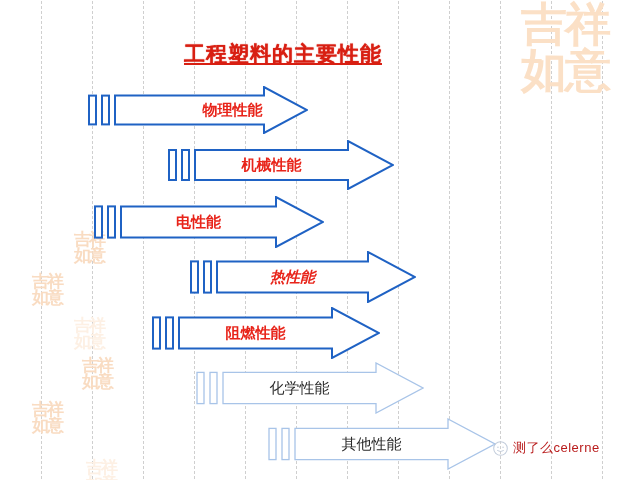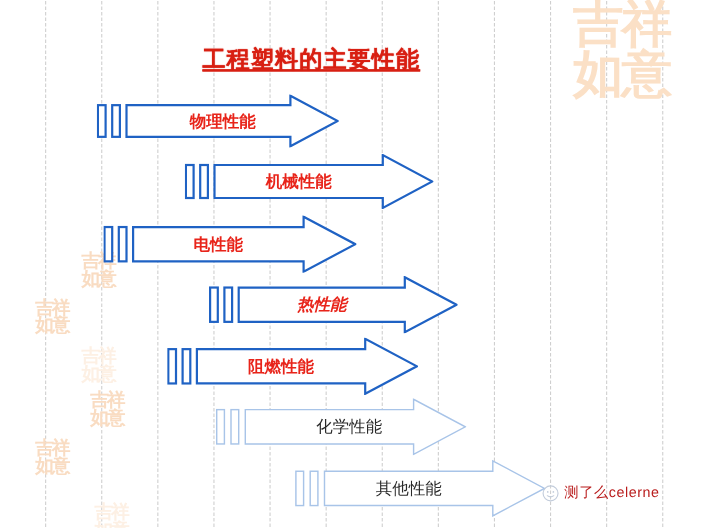--- a/index.html
+++ b/index.html
@@ -30,21 +30,21 @@
     top: -4px;
     width: 0;
     height: 488px;
     border-left: 1px dashed #cfcfcf;
   }
 
   
   .seal {
     position: absolute;
     color: #f6d3b0;
-    font-family: Liberation Mono, monospace;
+    font-family: Liberation Serif, serif;
     font-weight: bold;
     line-height: 1.0;
     letter-spacing: -2px;
     user-select: none;
     pointer-events: none;
   }
   .seal-big {
     font-size: 46px;
     color: #fbe0c6;
     width: 130px;
@@ -153,21 +153,21 @@
 
   <div id="title">工程塑料的主要性能</div>
 
   <div id="arrows">
       <div class="arrow-row" style="left: 88px; top: 86px; width: 220px; height: 48px;">
         <svg class="arrow-svg" width="220" height="48" viewBox="0 0 220 48">
           <rect x="1" y="9.600000000000001" width="7" height="28.800000000000004" fill="#ffffff" stroke="#1f62c4" stroke-width="2"></rect>
           <rect x="14" y="9.600000000000001" width="7" height="28.800000000000004" fill="#ffffff" stroke="#1f62c4" stroke-width="2"></rect>
           <path d="M 27 9.600000000000001 L 176 9.600000000000001 L 176 1 L 219 24 L 176 47 L 176 38.400000000000006 L 27 38.400000000000006 Z" fill="#ffffff" stroke="#1f62c4" stroke-width="2" stroke-linejoin="miter"></path>
         </svg>
-        <div class="arrow-label lbl-red" style="left: 40px; width: 149px;">物理性能</div>
+        <div class="arrow-label lbl-red" style="left: 23px; width: 149px; padding-left: 47px;">物理性能</div>
       </div>
       <div class="arrow-row" style="left: 168px; top: 140px; width: 226px; height: 50px;">
         <svg class="arrow-svg" width="226" height="50" viewBox="0 0 226 50">
           <rect x="1" y="10" width="7" height="30" fill="#ffffff" stroke="#1f62c4" stroke-width="2"></rect>
           <rect x="14" y="10" width="7" height="30" fill="#ffffff" stroke="#1f62c4" stroke-width="2"></rect>
           <path d="M 27 10 L 180 10 L 180 1 L 225 25 L 180 49 L 180 40 L 27 40 Z" fill="#ffffff" stroke="#1f62c4" stroke-width="2" stroke-linejoin="miter"></path>
         </svg>
         <div class="arrow-label lbl-red" style="left: 27px; width: 153px;">机械性能</div>
       </div>
       <div class="arrow-row" style="left: 94px; top: 196px; width: 230px; height: 52px;">
@@ -193,21 +193,21 @@
           <path d="M 27 10.4 L 180 10.4 L 180 1 L 227 26 L 180 51 L 180 41.6 L 27 41.6 Z" fill="#ffffff" stroke="#1f62c4" stroke-width="2" stroke-linejoin="miter"></path>
         </svg>
         <div class="arrow-label lbl-red" style="left: 27px; width: 153px;">阻燃性能</div>
       </div>
       <div class="arrow-row" style="left: 196px; top: 362px; width: 228px; height: 52px;">
         <svg class="arrow-svg" width="228" height="52" viewBox="0 0 228 52">
           <rect x="1" y="10.4" width="7" height="31.200000000000003" fill="#ffffff" stroke="#a8c4e8" stroke-width="1.3"></rect>
           <rect x="14" y="10.4" width="7" height="31.200000000000003" fill="#ffffff" stroke="#a8c4e8" stroke-width="1.3"></rect>
           <path d="M 27 10.4 L 180 10.4 L 180 1 L 227 26 L 180 51 L 180 41.6 L 27 41.6 Z" fill="#ffffff" stroke="#a8c4e8" stroke-width="1.3" stroke-linejoin="miter"></path>
         </svg>
-        <div class="arrow-label lbl-black" style="left: 27px; width: 153px; padding-left: 18px;">化学性能</div>
+        <div class="arrow-label lbl-black" style="left: 27px; width: 153px;">化学性能</div>
       </div>
       <div class="arrow-row" style="left: 268px; top: 418px; width: 228px; height: 52px;">
         <svg class="arrow-svg" width="228" height="52" viewBox="0 0 228 52">
           <rect x="1" y="10.4" width="7" height="31.200000000000003" fill="#ffffff" stroke="#a8c4e8" stroke-width="1.3"></rect>
           <rect x="14" y="10.4" width="7" height="31.200000000000003" fill="#ffffff" stroke="#a8c4e8" stroke-width="1.3"></rect>
           <path d="M 27 10.4 L 180 10.4 L 180 1 L 227 26 L 180 51 L 180 41.6 L 27 41.6 Z" fill="#ffffff" stroke="#a8c4e8" stroke-width="1.3" stroke-linejoin="miter"></path>
         </svg>
         <div class="arrow-label lbl-black" style="left: 27px; width: 153px;">其他性能</div>
       </div>
     </div>

